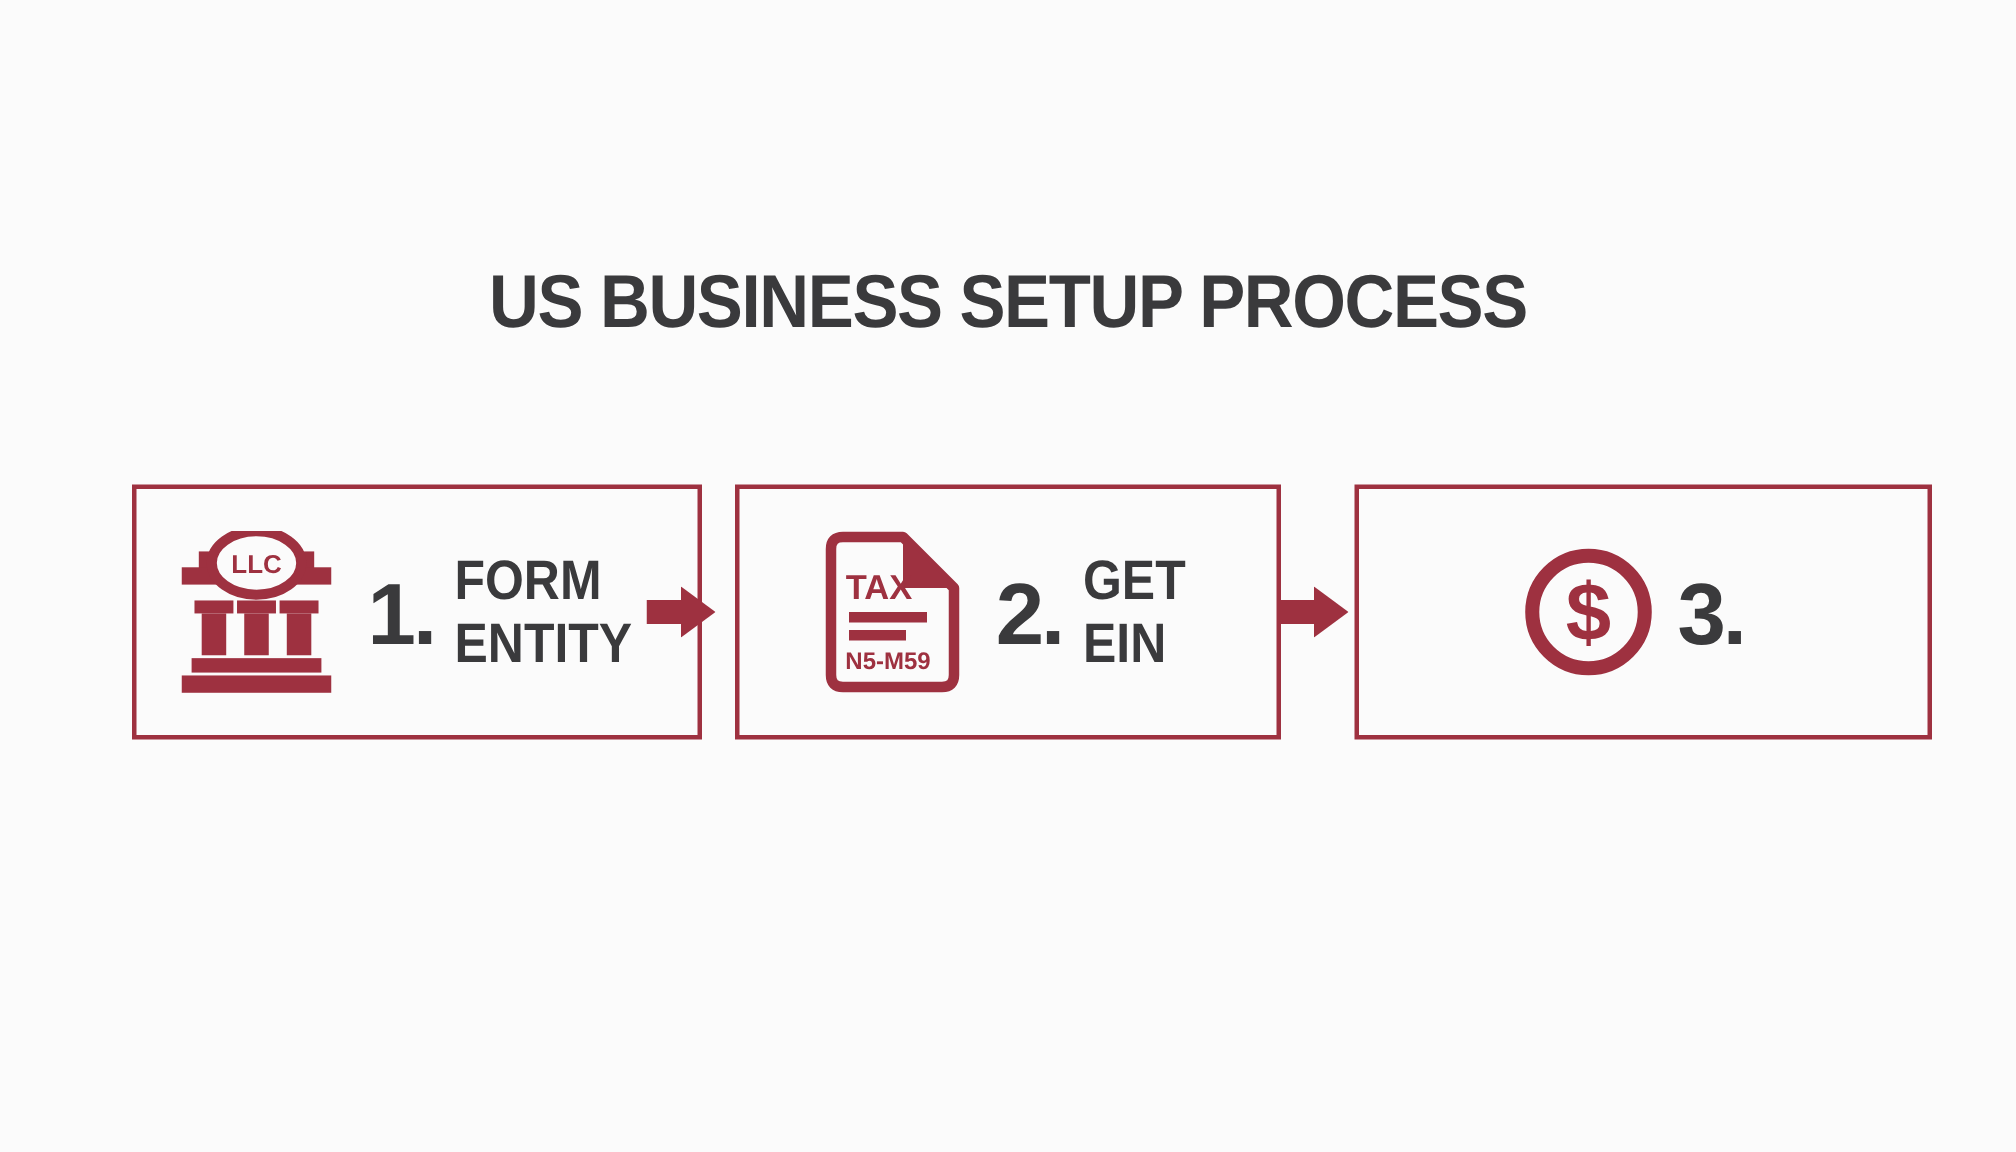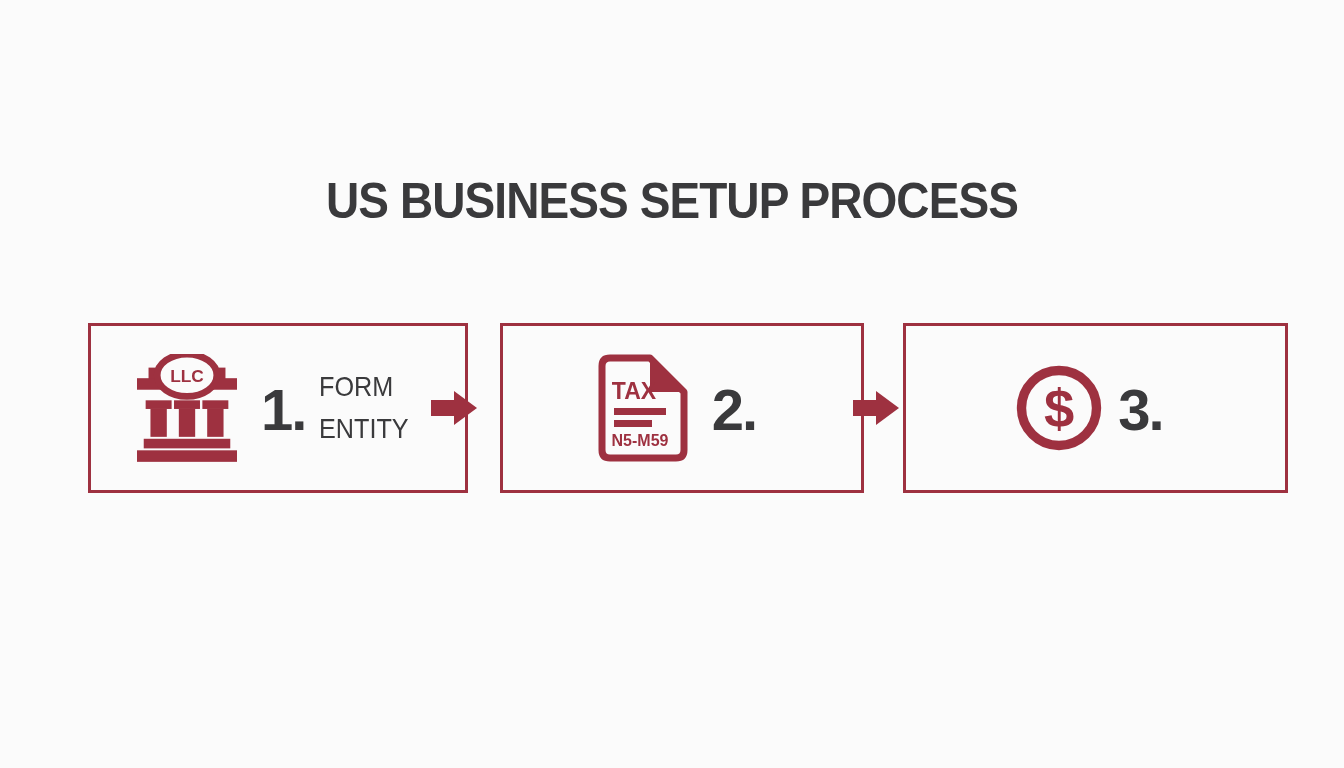--- a/index.html
+++ b/index.html
@@ -39,42 +39,42 @@
     position: absolute;
     top: 323px;
     height: 170px;
     border: 3px solid var(--accent);
     background: var(--background);
     display: flex;
     align-items: center;
     justify-content: center;
   }
   .step-box-1 { left: 48px;  width: 380px; margin-left: 40px; }
-  .step-box-2 { left: 500px; width: 364px; }
+  .step-box-2 { left: 490px; width: 364px; }
   .step-box-3 { left: 903px; width: 385px; }
 
   .step-icon { flex: 0 0 auto; display: block; }
   .icon-gap-1 { margin-right: 24px; }
   .icon-gap-2 { margin-right: 24px; }
   .icon-gap-3 { margin-right: 14px; }
 
   .step-number {
     font-size: 58px;
     font-weight: bold;
     color: var(--text);
     line-height: 1;
     margin-right: 14px;
     letter-spacing: -2px;
     transform: translateY(2px);
   }
 
   .step-label {
-    font-weight: normal;
+    font-weight: bold;
     color: var(--text);
-    font-size: 28px;
+    font-size: 37px;
     line-height: 42px;
     letter-spacing: 0px;
   }
   .step-label .label-line {
     display: block;
     transform: scaleX(0.9);
     transform-origin: left center;
     white-space: nowrap;
   }
 
@@ -142,20 +142,24 @@
     <svg class="step-icon icon-gap-2" width="94" height="108" viewBox="0 0 94 108" aria-hidden="true">
 
       <path class="ic-stroke" style="stroke-width:7; stroke-linejoin:round;" d="M16,4 H56 L90,38 V96 Q90,104 82,104 H16 Q8,104 8,96 V12 Q8,4 16,4 Z"></path>
       <polygon class="ic-fill" points="56,4 90,38 56,38"></polygon>
       <text class="svg-text" x="40" y="45" font-size="23" text-anchor="middle">TAX</text>
       <rect class="ic-fill" x="20" y="54" width="52" height="7"></rect>
       <rect class="ic-fill" x="20" y="66" width="38" height="7"></rect>
       <text class="svg-text" x="46" y="92" font-size="16" text-anchor="middle">N5-M59</text>
     </svg>
     <div class="step-number">2.</div>
+    <div class="step-label">
+      <span class="label-line">GET</span>
+      <span class="label-line">EIN</span>
+    </div>
   </div>
 
   <svg class="flow-arrow flow-arrow-2" viewBox="0 0 46 34" aria-hidden="true">
     <rect class="ic-fill" x="0" y="9" width="23" height="16"></rect>
     <polygon class="ic-fill" points="23,0 46,17 23,34"></polygon>
   </svg>
 
   <div class="step-box step-box-3">
     <svg class="step-icon icon-gap-3" width="90" height="90" viewBox="0 0 96 96" aria-hidden="true">
       <circle class="ic-stroke" style="stroke-width:10;" cx="48" cy="48" r="40"></circle>

